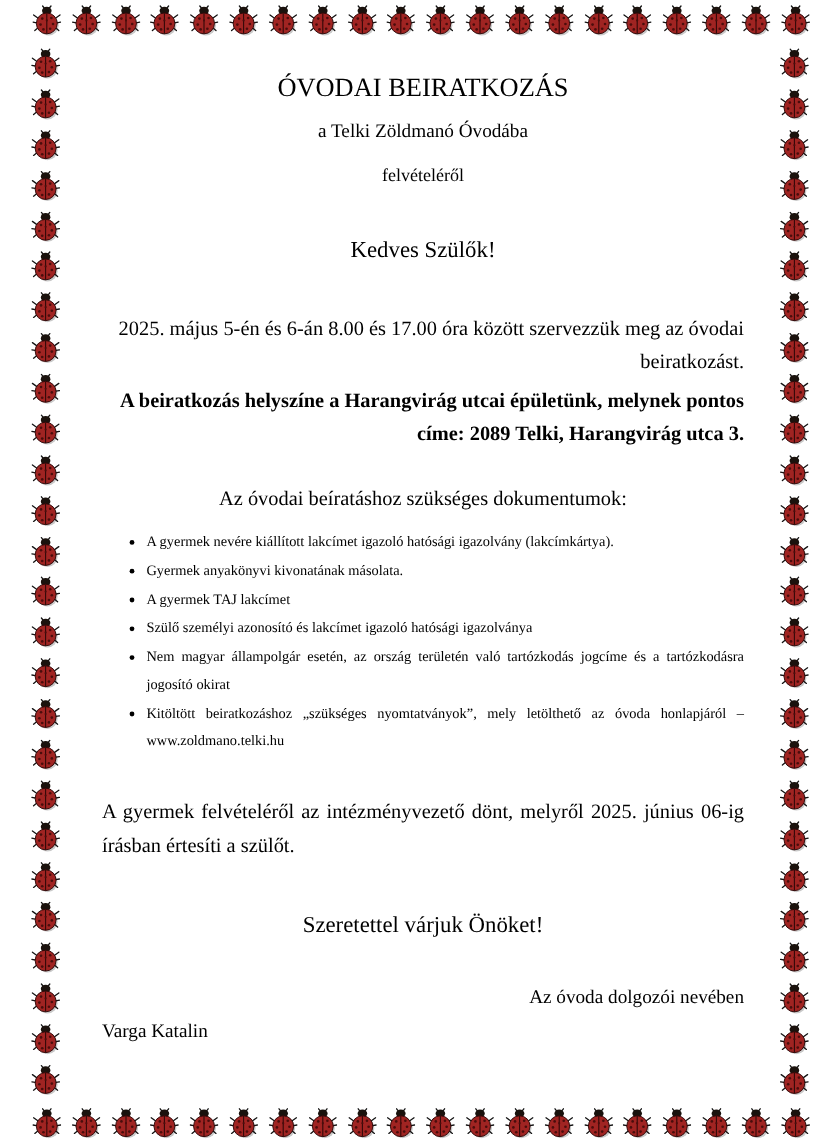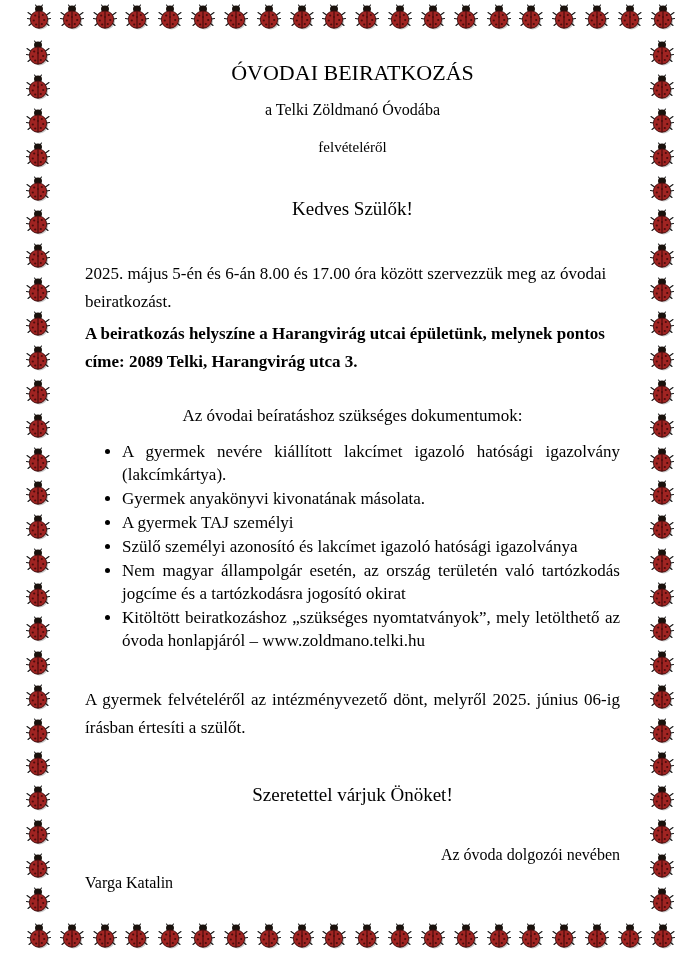--- a/index.html
+++ b/index.html
@@ -47,28 +47,28 @@
   .content {
     position: absolute;
     left: 85px;
     top: 3px;
     width: 535px;
   }
   .title      { margin: 57px 0 0; text-align: center; font-size: 22px; font-weight: normal; }
   .subtitle   { margin: 15px 0 0; text-align: center; font-size: 16px; }
   .note       { margin: 20px 0 0; text-align: center; font-size: 15px; }
   .greeting   { margin: 42px 0 0; text-align: center; font-size: 19px; }
-  .para-center{ text-align: left; font-size: 17px; line-height: 28px; }
+  .para-center{ text-align: right; font-size: 17px; line-height: 28px; }
   .para-date  { margin: 40px 0 0; }
   .para-loc   { margin: 4px 0 0; font-weight: bold; }
   .docs-heading { margin: 30px 0 0; font-size: 17px; text-align: center; }
   .docs-list  {
     margin: 14px 0 0;
     padding: 0 0 0 37px;
-    font-size: 17px;
+    font-size: 12px;
     line-height: 23px;
     list-style: disc outside;
   }
   .docs-list li { text-align: justify; margin: 0 0 1px 0; }
   .decision   { margin: 34px 0 0; font-size: 17px; line-height: 28px; text-align: justify; }
   .closing    { margin: 42px 0 0; text-align: center; font-size: 19px; }
   .sig1       { margin: 40px 0 0; text-align: right; font-size: 16px; }
   .sig2       { margin: 10px 0 0; text-align: left; font-size: 16px; }
 </style>
 </head>
@@ -388,21 +388,21 @@
 
   <div class="greeting">Kedves Szülők!</div>
 
   <p class="para-center para-date">2025. május 5-én és 6-án 8.00 és 17.00 óra között szervezzük meg az óvodai beiratkozást.</p>
   <p class="para-center para-loc">A beiratkozás helyszíne a Harangvirág utcai épületünk, melynek pontos címe: 2089 Telki, Harangvirág utca 3.</p>
 
   <div class="docs-heading">Az óvodai beíratáshoz szükséges dokumentumok:</div>
   <ul class="docs-list">
     <li>A gyermek nevére kiállított lakcímet igazoló hatósági igazolvány (lakcímkártya).</li>
     <li>Gyermek anyakönyvi kivonatának másolata.</li>
-    <li>A gyermek TAJ személyi</li>
+    <li>A gyermek TAJ lakcímet</li>
     <li>Szülő személyi azonosító és lakcímet igazoló hatósági igazolványa</li>
     <li>Nem magyar állampolgár esetén, az ország területén való tartózkodás jogcíme és a tartózkodásra jogosító okirat</li>
     <li>Kitöltött beiratkozáshoz „szükséges nyomtatványok”, mely letölthető az óvoda honlapjáról – www.zoldmano.telki.hu</li>
   </ul>
 
   <p class="decision">A gyermek felvételéről az intézményvezető dönt, melyről 2025. június 06-ig írásban értesíti a szülőt.</p>
 
   <div class="closing">Szeretettel várjuk Önöket!</div>
 
   <div class="sig1">Az óvoda dolgozói nevében</div>

